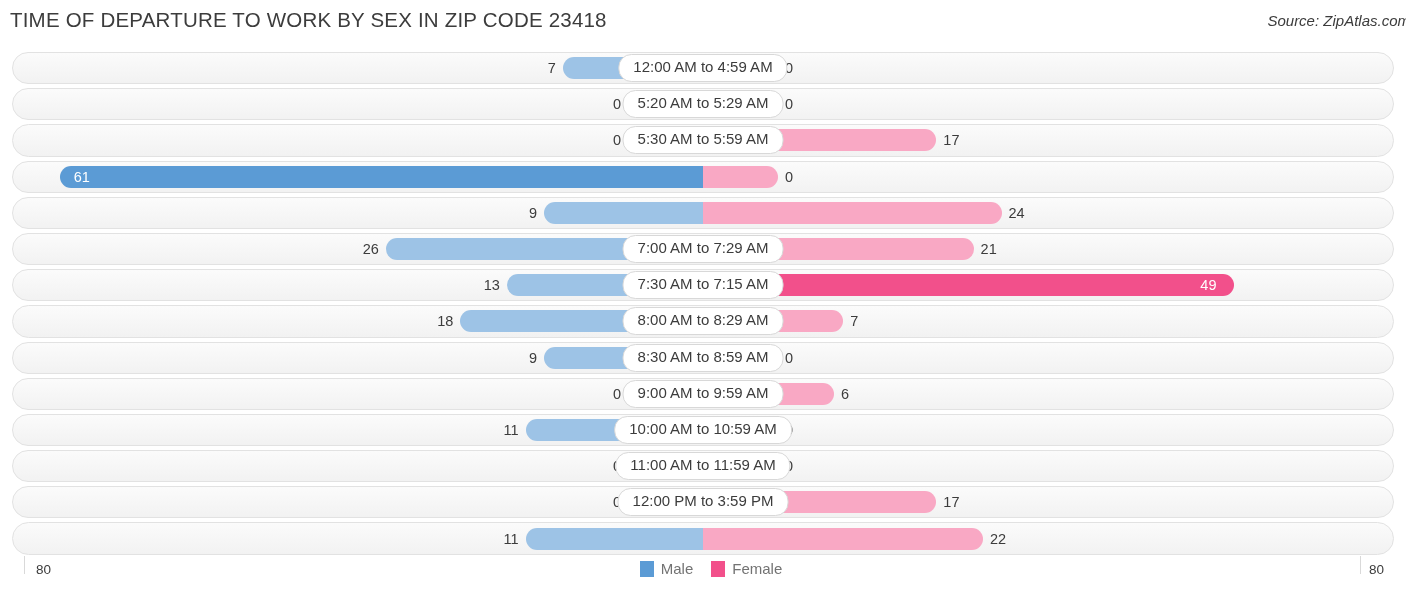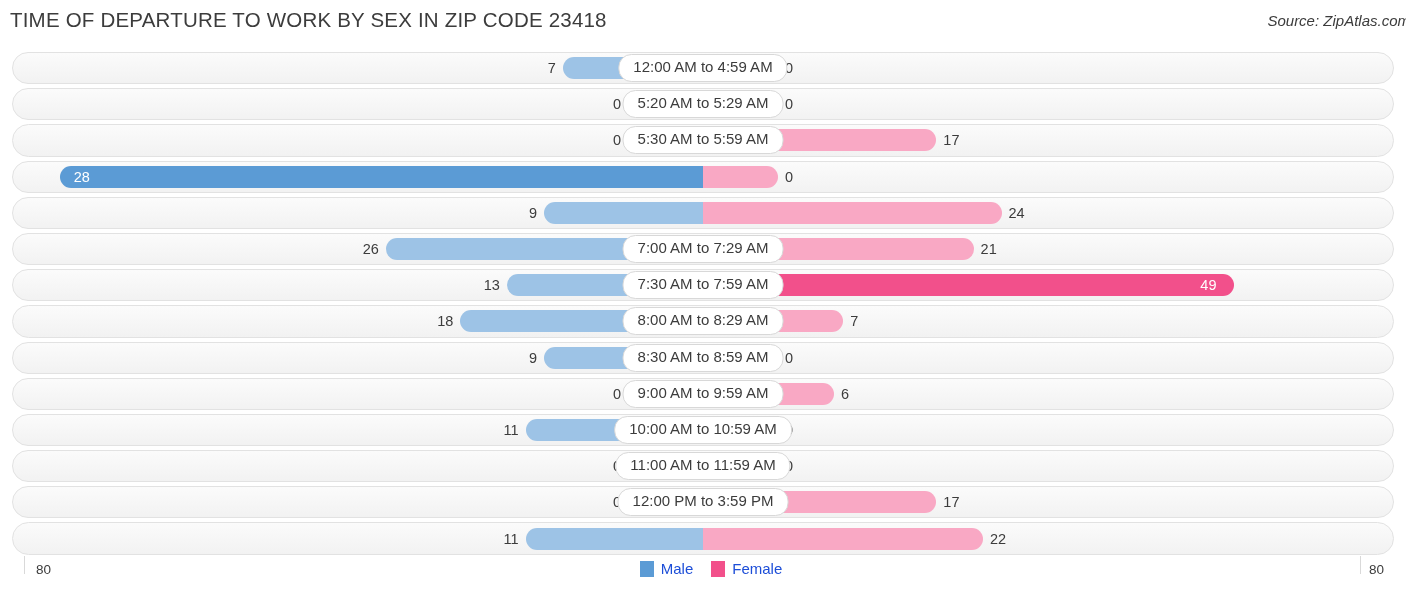--- a/index.html
+++ b/index.html
@@ -93,21 +93,21 @@
   .axis-right{right:38px;}
   .axis-tick{
     position:absolute;top:556px;width:1px;height:18px;background:#d9d9d9;
   }
   .legend{
     position:absolute;left:0;right:0;top:560px;
     display:flex;justify-content:center;align-items:center;gap:18px;
   }
   .lg-item{display:flex;align-items:center;gap:7px;}
   .sw{width:14px;height:16px;display:inline-block;}
-  .lg-label{font-size:15px;color:#1d4ed8;}
+  .lg-label{font-size:15px;color:#737373;}
 </style>
 </head>
 <body>
 
 <div class="chart-wrap">
 
   <div class="title">TIME OF DEPARTURE TO WORK BY SEX IN ZIP CODE 23418</div>
   <div class="source">Source: ZipAtlas.com</div>
 
   <div class="plot" id="plot">
@@ -132,21 +132,21 @@
         <div class="bar male" style="width: 75px;"></div>
         <div class="bar female" style="width: 233.321px;"></div>
         <div class="val m-out" style="margin-right: 82px;">0</div>
         <div class="val f-out" style="margin-left: 240.321px;">17</div>
         <div class="pill">5:30 AM to 5:59 AM</div>
       </div>
       <div class="row">
         <div class="track"></div>
         <div class="bar male hi" style="width: 643.093px;"></div>
         <div class="bar female" style="width: 75px;"></div>
-        <div class="val m-out inside" style="margin-right: 613.093px; right: 50%; transform: translate(0px, -50%);">28</div>
+        <div class="val m-out inside" style="margin-right: 613.093px; right: 50%; transform: translate(0px, -50%);">61</div>
         <div class="val f-out" style="margin-left: 82px;">0</div>
       </div>
       <div class="row">
         <div class="track"></div>
         <div class="bar male" style="width: 158.817px;"></div>
         <div class="bar female" style="width: 298.512px;"></div>
         <div class="val m-out" style="margin-right: 165.817px;">9</div>
         <div class="val f-out" style="margin-left: 305.512px;">24</div>
       </div>
       <div class="row">
@@ -156,21 +156,21 @@
         <div class="val m-out" style="margin-right: 324.138px;">26</div>
         <div class="val f-out" style="margin-left: 277.573px;">21</div>
         <div class="pill">7:00 AM to 7:29 AM</div>
       </div>
       <div class="row">
         <div class="track"></div>
         <div class="bar male" style="width: 196.069px;"></div>
         <div class="bar female hi" style="width: 531.337px;"></div>
         <div class="val m-out" style="margin-right: 203.069px;">13</div>
         <div class="val f-out inside" style="margin-left: 497.337px;">49</div>
-        <div class="pill">7:30 AM to 7:59 AM</div>
+        <div class="pill">7:30 AM to 7:15 AM</div>
       </div>
       <div class="row">
         <div class="track"></div>
         <div class="bar male" style="width: 242.634px;"></div>
         <div class="bar female" style="width: 140.191px;"></div>
         <div class="val m-out" style="margin-right: 249.634px;">18</div>
         <div class="val f-out" style="margin-left: 147.191px;">7</div>
         <div class="pill">8:00 AM to 8:29 AM</div>
       </div>
       <div class="row">

